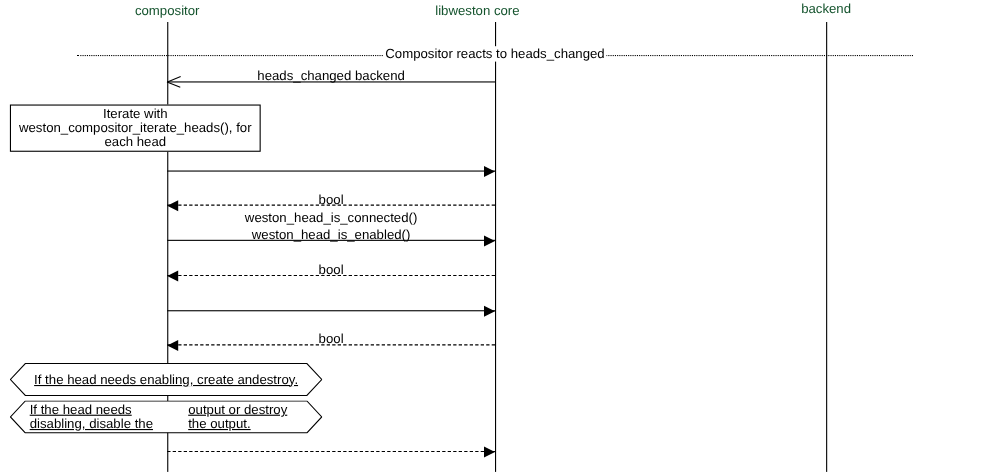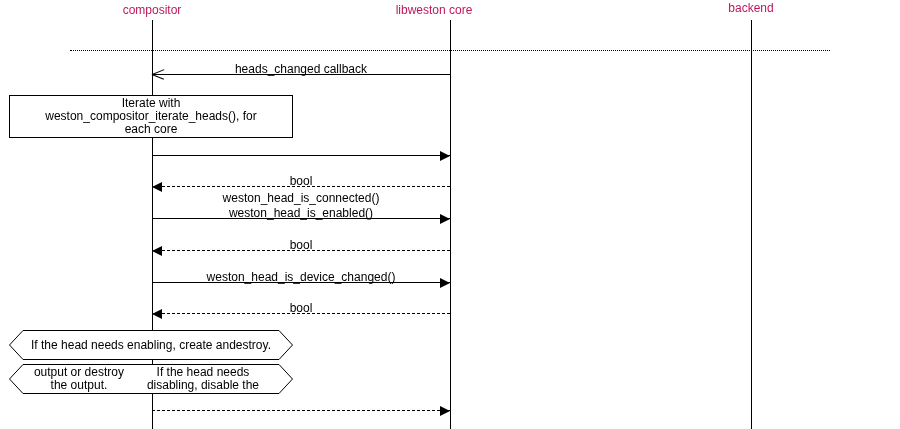--- a/index.html
+++ b/index.html
@@ -4,21 +4,21 @@
 <title>Sequence Diagram</title>
 <style>
   html,body{margin:0;padding:0;background:#ffffff;}
   body{width:900px;height:429px;overflow:hidden;
        font-family:"Liberation Sans","DejaVu Sans",sans-serif;
        color:#000000;-webkit-font-smoothing:none;}
   #diagram{position:relative;width:900px;height:429px;}
 
   
   .participant{position:absolute;transform:translateX(-50%);
-               font-size:12px;line-height:14px;white-space:nowrap;color:#be185d;}
+               font-size:12px;line-height:14px;white-space:nowrap;color:#14532d;}
   .lifeline{position:absolute;width:1px;background:#000000;}
 
   
   .divider-line{position:absolute;height:0;border-top:1px dotted #000000;}
   .divider-label{position:absolute;background:#ffffff;font-size:12px;
                  line-height:14px;white-space:nowrap;padding:0 2px;}
 
   
   .msg-line{position:absolute;height:0;}
   .msg-line.solid{border-top:1px solid #000000;}
@@ -43,75 +43,75 @@
 
   
   .note{position:absolute;border:1px solid #000000;background:#ffffff;
         box-sizing:border-box;display:flex;align-items:center;justify-content:center;
         text-align:center;font-size:12px;line-height:13px;padding:1px 4px;}
 
   
   .hexbox{position:absolute;}
   .hexbox svg{position:absolute;left:0;top:0;}
   .hexbox .hextext{position:absolute;left:0;top:0;width:100%;height:100%;
-        display:flex;align-items:center;justify-content:center;text-align:center;
-        font-size:12px;line-height:13px;box-sizing:border-box;padding:0 18px;}
+        display:flex;align-items:center;justify-content:center;
+        font-size:12px;line-height:13px;box-sizing:border-box;padding:0 18px;text-decoration:underline;}
 </style>
 </head>
 <body>
 
 <div id="diagram">
     <div class="participant" style="left: 152px; top: 3px;">compositor</div>
     <div class="lifeline" style="left: 152px; top: 20px; height: 409px;"></div>
     <div class="participant" style="left: 434px; top: 3px;">libweston core</div>
     <div class="lifeline" style="left: 450px; top: 20px; height: 409px;"></div>
     <div class="participant" style="left: 751px; top: 1px;">backend</div>
     <div class="lifeline" style="left: 751px; top: 20px; height: 409px;"></div>
     <div class="divider-line" style="left: 70px; top: 50px; width: 760px;"></div>
+    <div class="divider-label" style="left: 450px; top: 42px; transform: translateX(-50%);">Compositor reacts to heads_changed</div>
     <div class="msg-line solid" style="left: 152px; top: 74px; width: 298px;"></div>
     <div class="head-open-left" style="left: 152px; top: 68px;"></div>
-    <div class="msg-label" style="left: 301px; top: 62px;">heads_changed callback</div>
+    <div class="msg-label" style="left: 301px; top: 62px;">heads_changed backend</div>
     <div class="msg-line solid" style="left: 152px; top: 155px; width: 298px;"></div>
     <div class="head-right" style="left: 440px; top: 151px;"></div>
     <div class="msg-label" style="left: 301px; top: 143px; margin-top: 48px;">weston_head_is_connected()</div>
     <div class="msg-line dotted" style="left: 152px; top: 186px; width: 298px;"></div>
     <div class="head-left" style="left: 152px; top: 182px;"></div>
     <div class="msg-label" style="left: 301px; top: 174px;">bool</div>
     <div class="msg-line solid" style="left: 152px; top: 218px; width: 298px;"></div>
     <div class="head-right" style="left: 440px; top: 214px;"></div>
     <div class="msg-label" style="left: 301px; top: 206px;">weston_head_is_enabled()</div>
     <div class="msg-line dotted" style="left: 152px; top: 250px; width: 298px;"></div>
     <div class="head-left" style="left: 152px; top: 246px;"></div>
     <div class="msg-label" style="left: 301px; top: 238px;">bool</div>
     <div class="msg-line solid" style="left: 152px; top: 282px; width: 298px;"></div>
     <div class="head-right" style="left: 440px; top: 278px;"></div>
-    <div class="msg-label" style="left: 301px; top: 270px;">weston_head_is_device_changed()</div>
     <div class="msg-line dotted" style="left: 152px; top: 313px; width: 298px;"></div>
     <div class="head-left" style="left: 152px; top: 309px;"></div>
     <div class="msg-label" style="left: 301px; top: 301px;">bool</div>
     <div class="msg-line dotted" style="left: 152px; top: 410px; width: 298px;"></div>
     <div class="head-right" style="left: 440px; top: 406px;"></div>
-    <div class="note" style="left: 9px; top: 95px; width: 284px; height: 43px;">
+    <div class="note" style="left: 9px; top: 95px; width: 228px; height: 43px;">
       <div>
         <div>Iterate with</div>
         <div>weston_compositor_iterate_heads(), for</div>
-        <div>each core</div>
+        <div>each head</div>
       </div>
     </div>
     <div class="hexbox" style="left: 9px; top: 330px; width: 284px; height: 30px;">
       <svg width="284" height="30">
         <polygon points="14,0.5 270,0.5 283.5,15 270,29.5 14,29.5 0.5,15" fill="#ffffff" stroke="#000000" stroke-width="1"></polygon>
       </svg>
       <div class="hextext">
         <div>If the head needs enabling, create an</div>
         <div>destroy.</div>
       </div>
     </div>
     <div class="hexbox" style="left: 9px; top: 364px; width: 284px; height: 30px;">
       <svg width="284" height="30">
         <polygon points="14,0.5 270,0.5 283.5,15 270,29.5 14,29.5 0.5,15" fill="#ffffff" stroke="#000000" stroke-width="1"></polygon>
       </svg>
       <div class="hextext">
+        <div>If the head needs disabling, disable the</div>
         <div>output or destroy the output.</div>
-        <div>If the head needs disabling, disable the</div>
       </div>
     </div>
   </div>
 
 </body></html>

